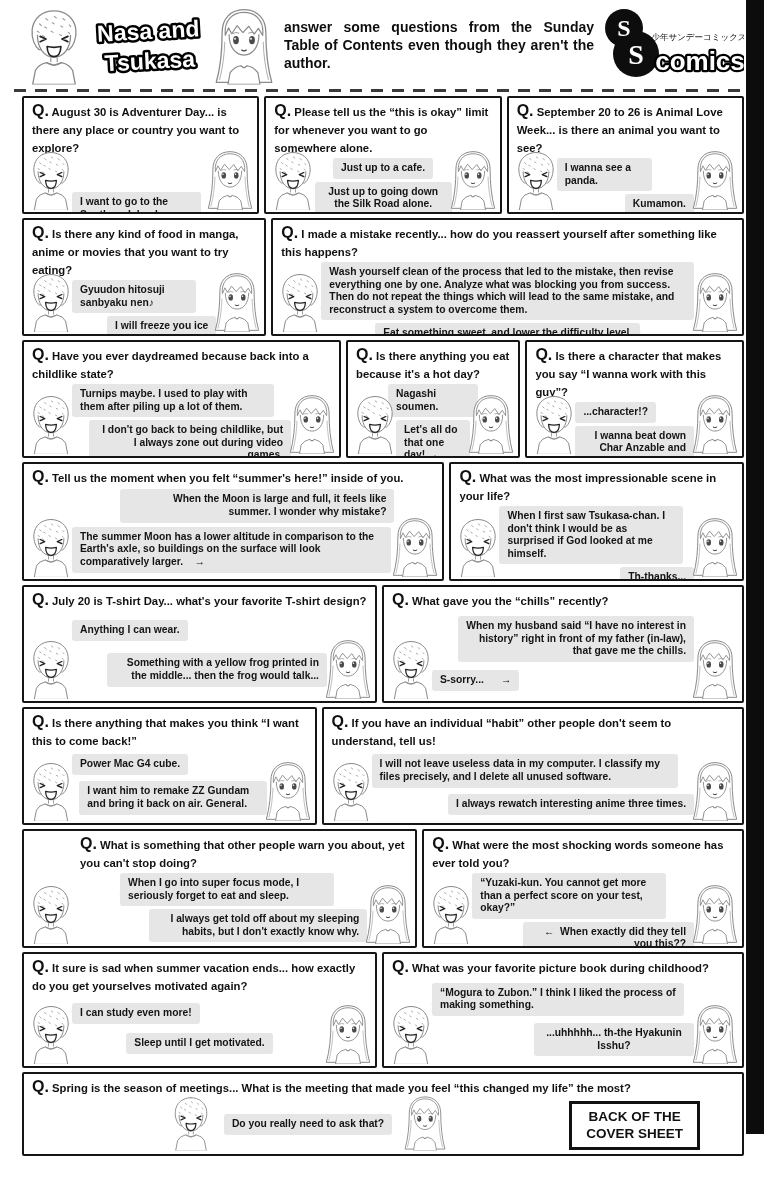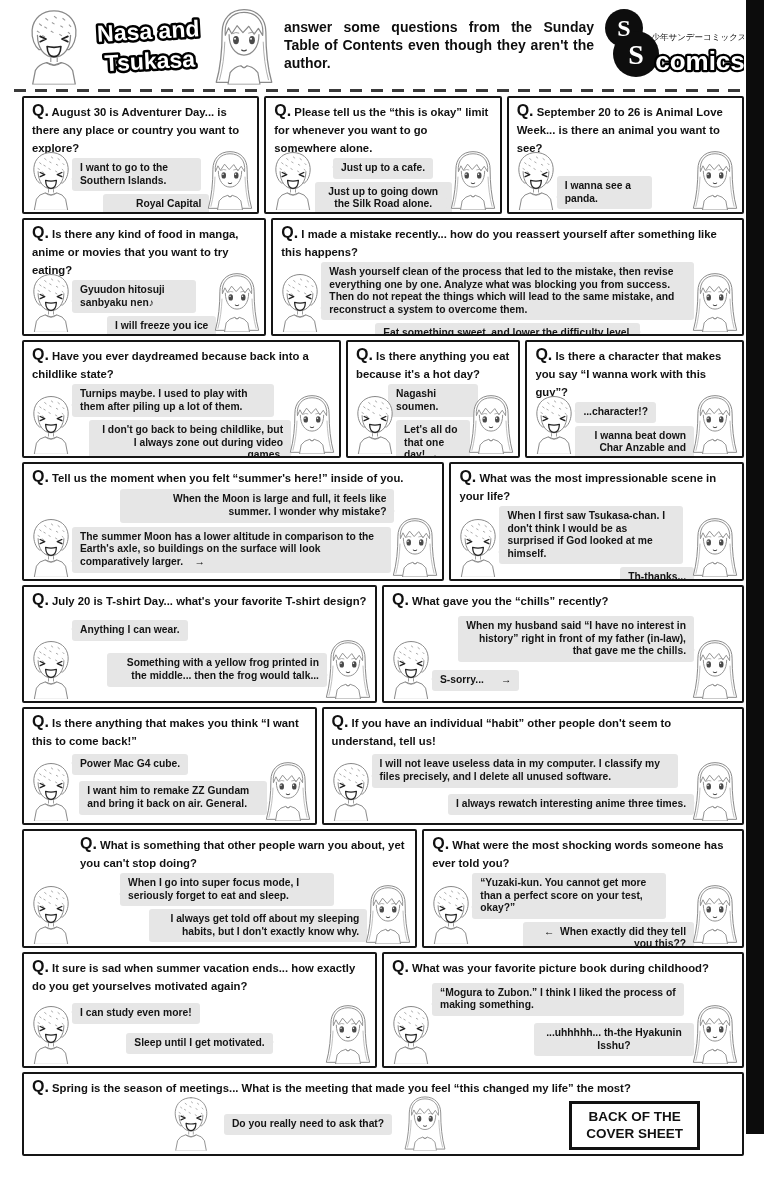--- a/index.html
+++ b/index.html
@@ -114,21 +114,21 @@
         <text x="101" y="36" font-size="8.5" fill="#111" text-anchor="middle" font-family="Liberation Sans, DejaVu Sans, sans-serif">少年サンデーコミックス</text>
         <text x="102" y="66" font-size="26" font-weight="bold" fill="#fff" stroke="#000" stroke-width="4.5" paint-order="stroke" stroke-linejoin="round" text-anchor="middle" font-family="Liberation Sans, DejaVu Sans, sans-serif">comics</text>
       </svg>
     </div>
   </div>
 
   <div class="dash-line"></div>
 
   <div id="rows" class="rows">
       <div class="row" style="height: 118px;">
-        <div class="panel" style="flex: 1 1 0%;">
+        <div class="panel" style="flex: 1 1 0%; gap: 34px;">
           <div class="q"><span class="q-mark">Q.</span><span class="q-text"> August 30 is Adventurer Day... is there any place or country you want to explore?</span></div>
           <div class="bubbles">
             <div class="bubble s-left ta-left tail-left" style="max-width: 82%;">I want to go to the Southern Islands.</div>
             <div class="bubble s-right ta-right tail-right" style="max-width: 66%;">Royal Capital Pentawa.</div>
           </div>
           <svg class="face face-nasa" viewBox="0 0 60 72">
             <use href="#sym-nasa"></use>
           </svg>
           <svg class="face face-tsukasa" viewBox="0 0 60 72">
             <use href="#sym-tsukasa"></use>
@@ -140,21 +140,21 @@
             <div class="bubble s-center ta-center tail-left" style="max-width: 78%;">Just up to a cafe.</div>
             <div class="bubble s-right ta-center tail-right" style="max-width: 88%;">Just up to going down the Silk Road alone.</div>
           </div>
           <svg class="face face-nasa" viewBox="0 0 60 72">
             <use href="#sym-nasa"></use>
           </svg>
           <svg class="face face-tsukasa" viewBox="0 0 60 72">
             <use href="#sym-tsukasa"></use>
           </svg>
         </div>
-        <div class="panel" style="flex: 1 1 0%; gap: 18px;">
+        <div class="panel" style="flex: 1 1 0%;">
           <div class="q"><span class="q-mark">Q.</span><span class="q-text"> September 20 to 26 is Animal Love Week... is there an animal you want to see?</span></div>
           <div class="bubbles">
             <div class="bubble s-left ta-left tail-left" style="max-width: 58%;">I wanna see a panda.</div>
             <div class="bubble s-right ta-left tail-right" style="max-width: 55%;">Kumamon.</div>
           </div>
           <svg class="face face-nasa" viewBox="0 0 60 72">
             <use href="#sym-nasa"></use>
           </svg>
           <svg class="face face-tsukasa" viewBox="0 0 60 72">
             <use href="#sym-tsukasa"></use>

